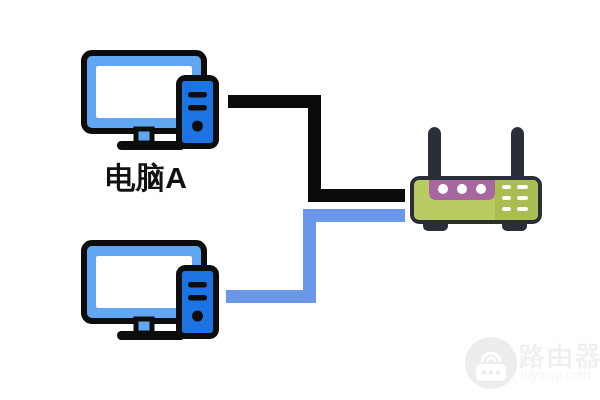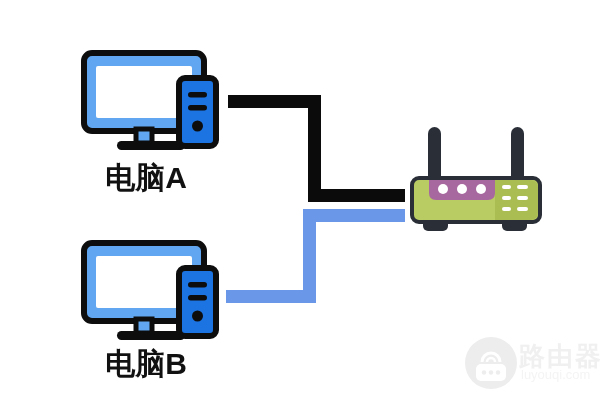--- a/index.html
+++ b/index.html
@@ -57,21 +57,20 @@
   <svg class="icon" style="left:79px;top:235px;" width="142" height="105" viewBox="0 0 142 105">
     <rect x="5" y="8" width="120" height="78" rx="8" fill="var(--monitor-blue)" stroke="var(--ink)" stroke-width="6"></rect>
     <rect x="17" y="21" width="96" height="52" rx="2" fill="#ffffff"></rect>
     <rect x="57" y="84" width="16" height="14" fill="var(--monitor-blue)" stroke="var(--ink)" stroke-width="5"></rect>
     <rect x="38" y="96" width="68" height="9" rx="4.5" fill="var(--ink)"></rect>
     <rect x="100" y="33" width="37" height="68" rx="6" fill="var(--tower-blue)" stroke="var(--ink)" stroke-width="6"></rect>
     <rect x="109" y="47" width="19" height="5.5" rx="2.75" fill="var(--ink)"></rect>
     <rect x="109" y="60" width="19" height="5.5" rx="2.75" fill="var(--ink)"></rect>
     <circle cx="118.5" cy="81" r="5.5" fill="var(--ink)"></circle>
   </svg>
-  <div class="node-label label-b">电脑B</div>
 
   <svg class="icon" style="left:403px;top:123px;" width="140" height="112" viewBox="0 0 140 112">
     <rect x="25" y="4" width="13" height="56" rx="6.5" fill="var(--router-dark)"></rect>
     <rect x="108" y="4" width="13" height="56" rx="6.5" fill="var(--router-dark)"></rect>
     <rect x="20" y="90" width="25" height="18" rx="5" fill="var(--router-dark)"></rect>
     <rect x="99" y="90" width="25" height="18" rx="5" fill="var(--router-dark)"></rect>
     <rect x="9" y="55" width="128" height="44" rx="7" fill="var(--router-green)" stroke="var(--router-dark)" stroke-width="4"></rect>
     <path d="M92 57 H127 Q135 57 135 65 V89 Q135 97 127 97 H92 Z" fill="var(--router-green-dark)"></path>
     <path d="M26 57 H92 V70 Q92 77 85 77 H33 Q26 77 26 70 Z" fill="var(--router-purple)"></path>
     <circle cx="40" cy="66" r="5" fill="#ffffff"></circle>

